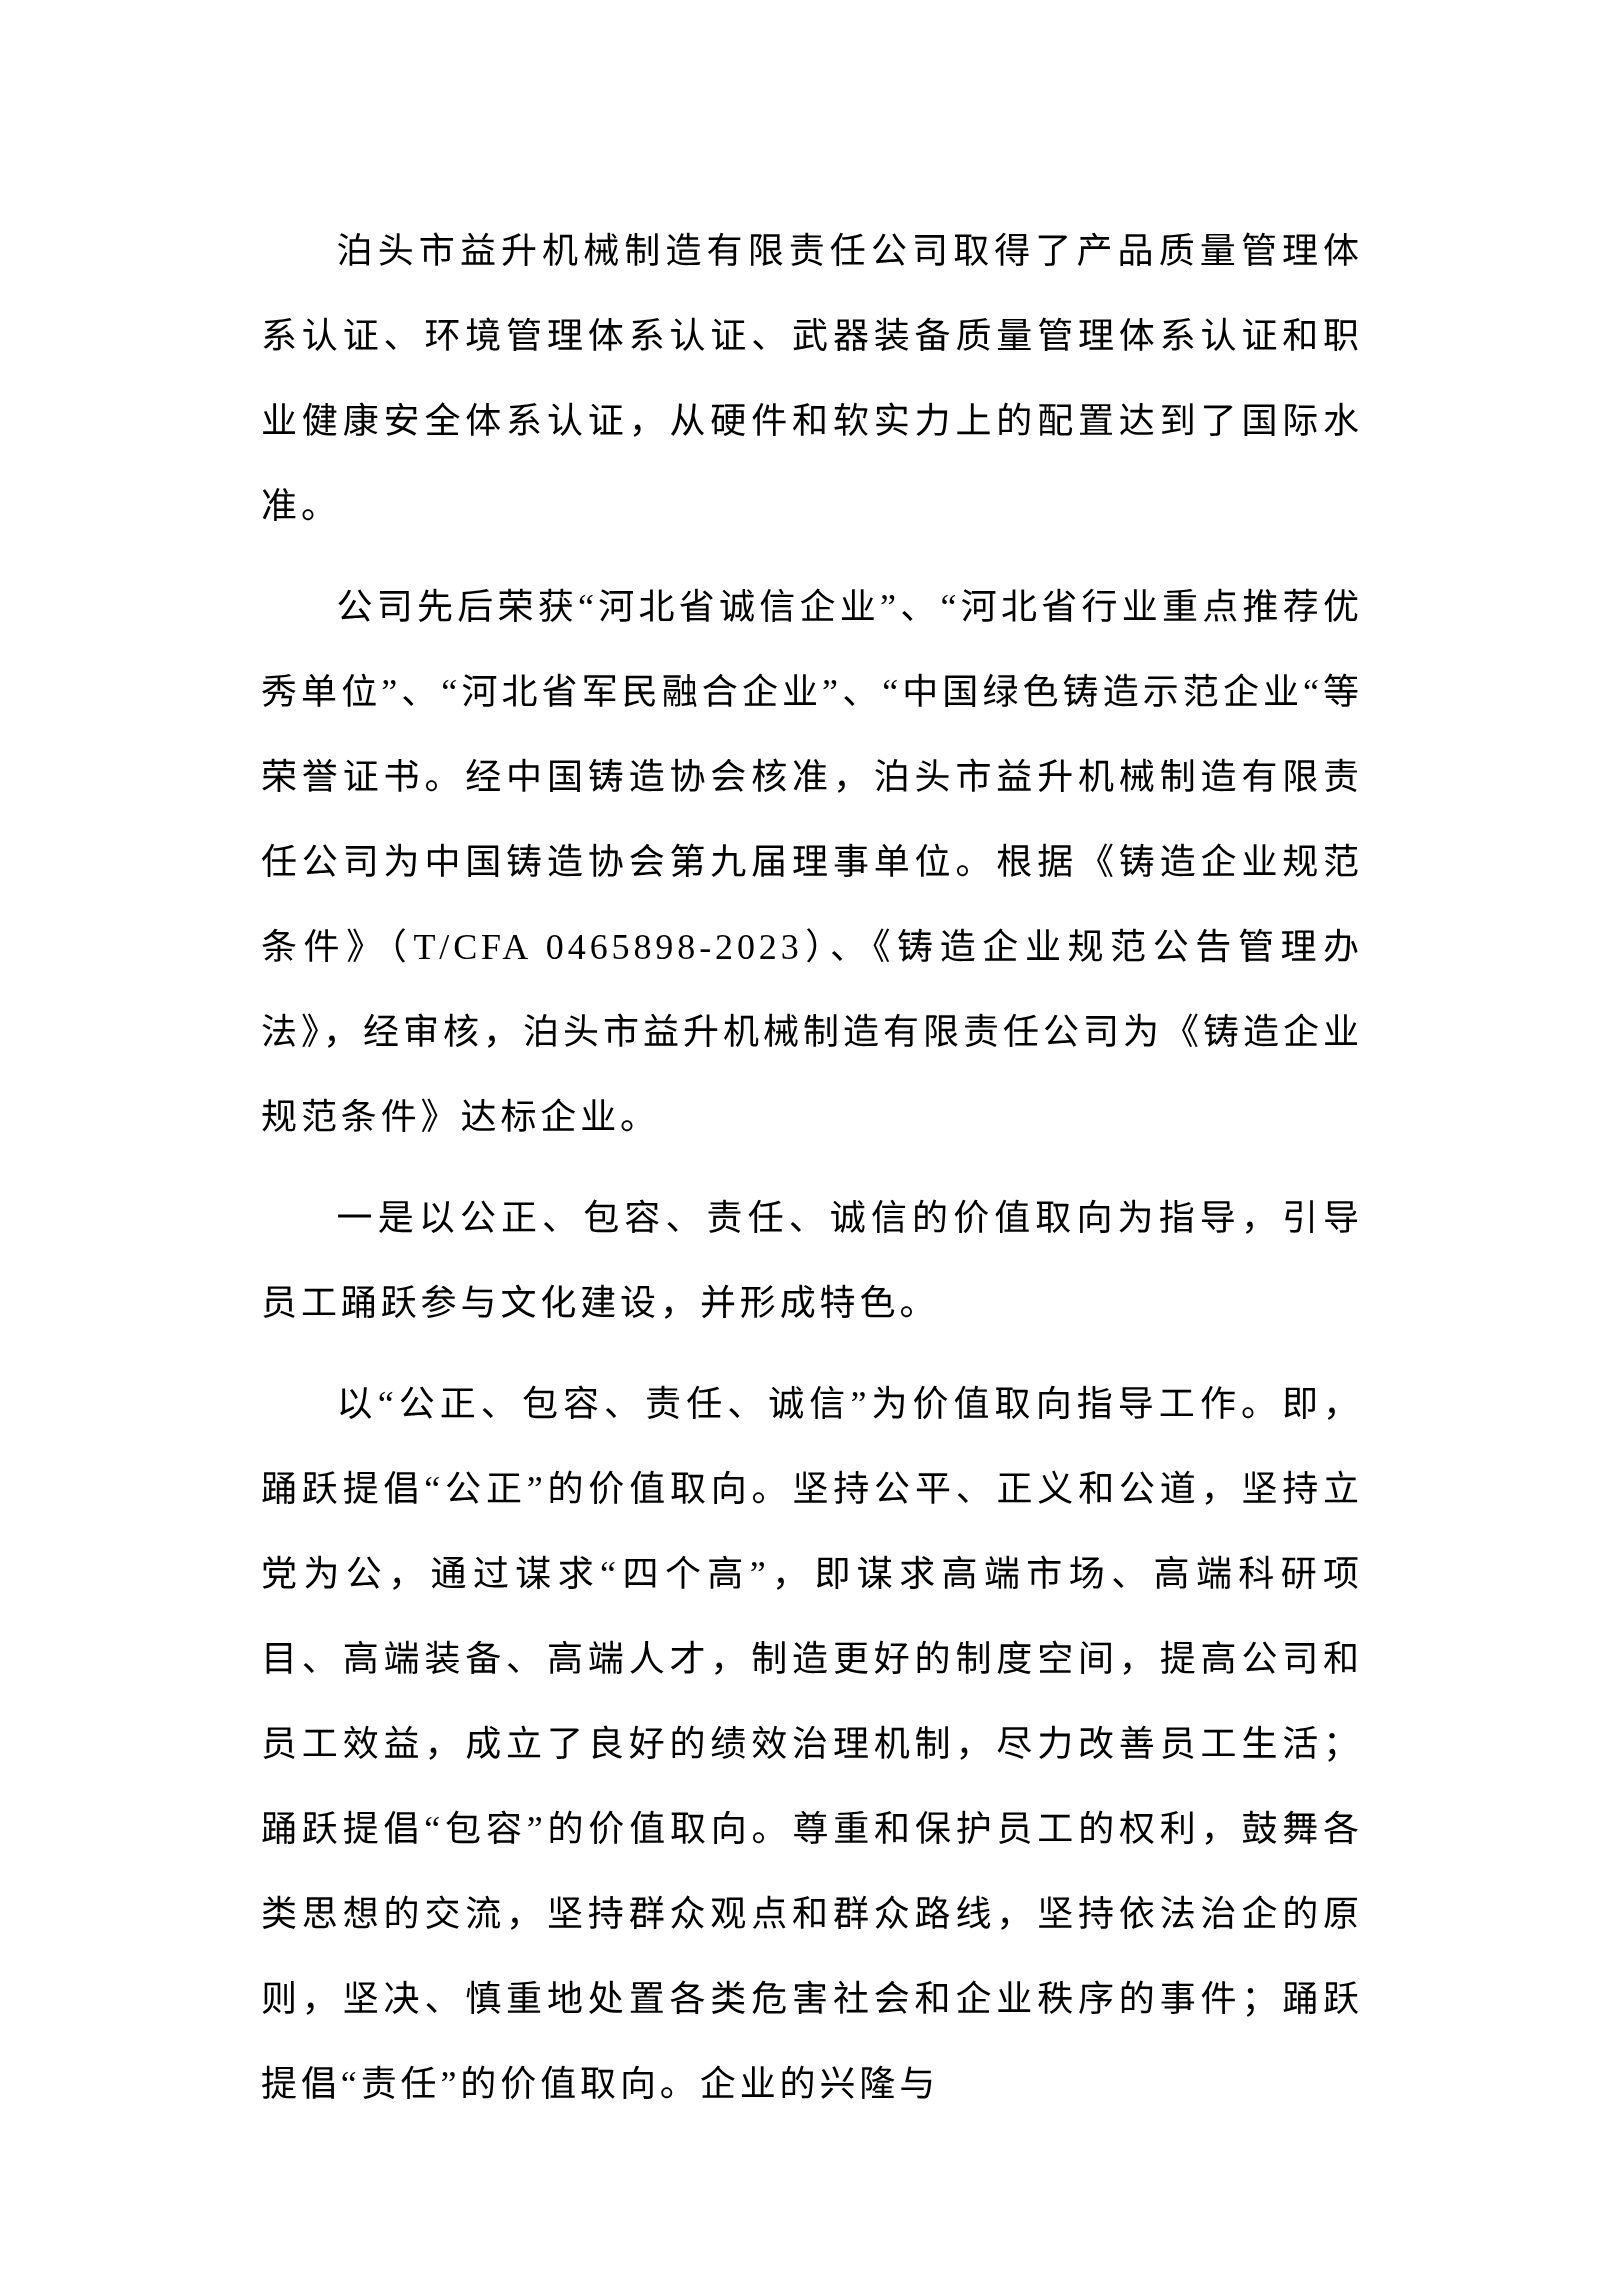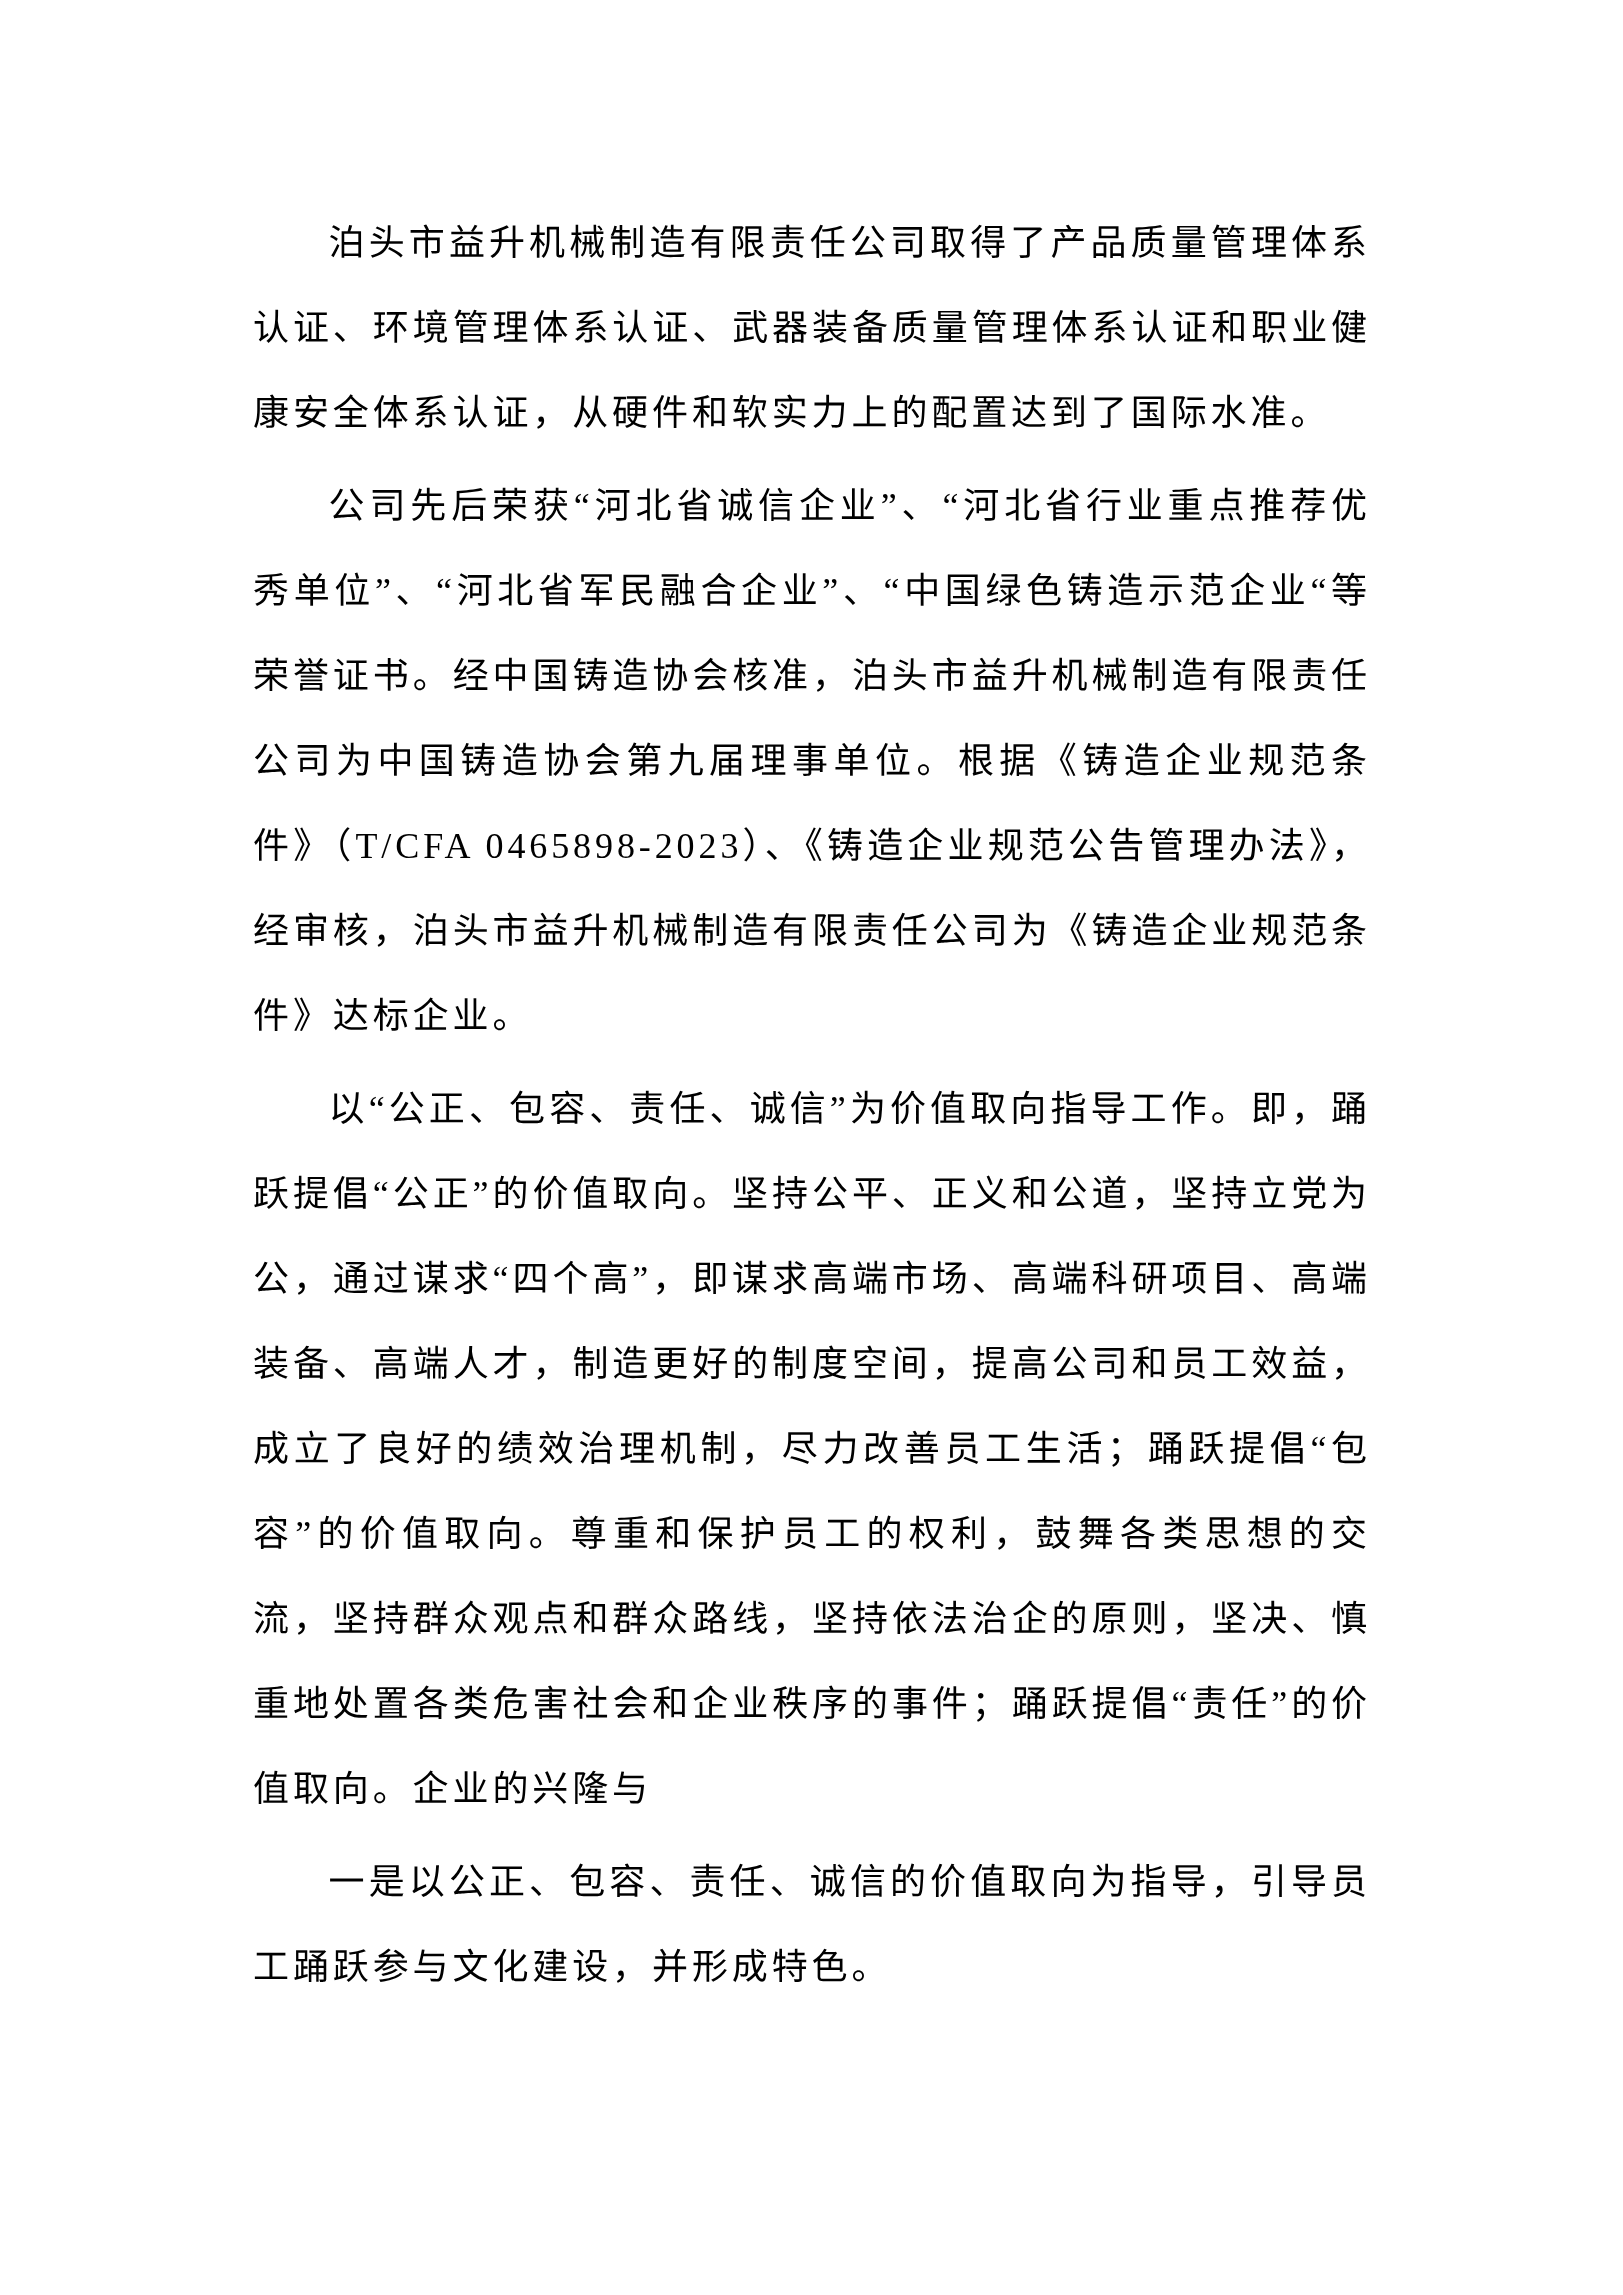--- a/index.html
+++ b/index.html
@@ -31,29 +31,29 @@
     width: 1134px;
     color: #000000;
     font-size: 36px;
     line-height: 85px;
     letter-spacing: 3.9px;
     text-align: justify;
     text-justify: inter-character;
     word-break: break-all;
   }
   .content p {
-    margin: 8px;
+    margin: 16px;
     padding: 0;
     text-indent: 2.1em; 
   }
 </style>
 </head>
 <body>
 
 <div class="page">
   <div class="content">
     <p>泊头市益升机械制造有限责任公司取得了产品质量管理体系认证、环境管理体系认证、武器装备质量管理体系认证和职业健康安全体系认证，从硬件和软实力上的配置达到了国际水准。</p>
     <p>公司先后荣获“河北省诚信企业”、“河北省行业重点推荐优秀单位”、“河北省军民融合企业”、“中国绿色铸造示范企业“等荣誉证书。经中国铸造协会核准，泊头市益升机械制造有限责任公司为中国铸造协会第九届理事单位。根据《铸造企业规范条件》（T/CFA 0465898-2023）、《铸造企业规范公告管理办法》，经审核，泊头市益升机械制造有限责任公司为《铸造企业规范条件》达标企业。</p>
+    <p>一是以公正、包容、责任、诚信的价值取向为指导，引导员工踊跃参与文化建设，并形成特色。</p>
     <p>以“公正、包容、责任、诚信”为价值取向指导工作。即，踊跃提倡“公正”的价值取向。坚持公平、正义和公道，坚持立党为公，通过谋求“四个高”，即谋求高端市场、高端科研项目、高端装备、高端人才，制造更好的制度空间，提高公司和员工效益，成立了良好的绩效治理机制，尽力改善员工生活；踊跃提倡“包容”的价值取向。尊重和保护员工的权利，鼓舞各类思想的交流，坚持群众观点和群众路线，坚持依法治企的原则，坚决、慎重地处置各类危害社会和企业秩序的事件；踊跃提倡“责任”的价值取向。企业的兴隆与</p>
-    <p>一是以公正、包容、责任、诚信的价值取向为指导，引导员工踊跃参与文化建设，并形成特色。</p>
   </div>
 </div>
 
 
 </body></html>

